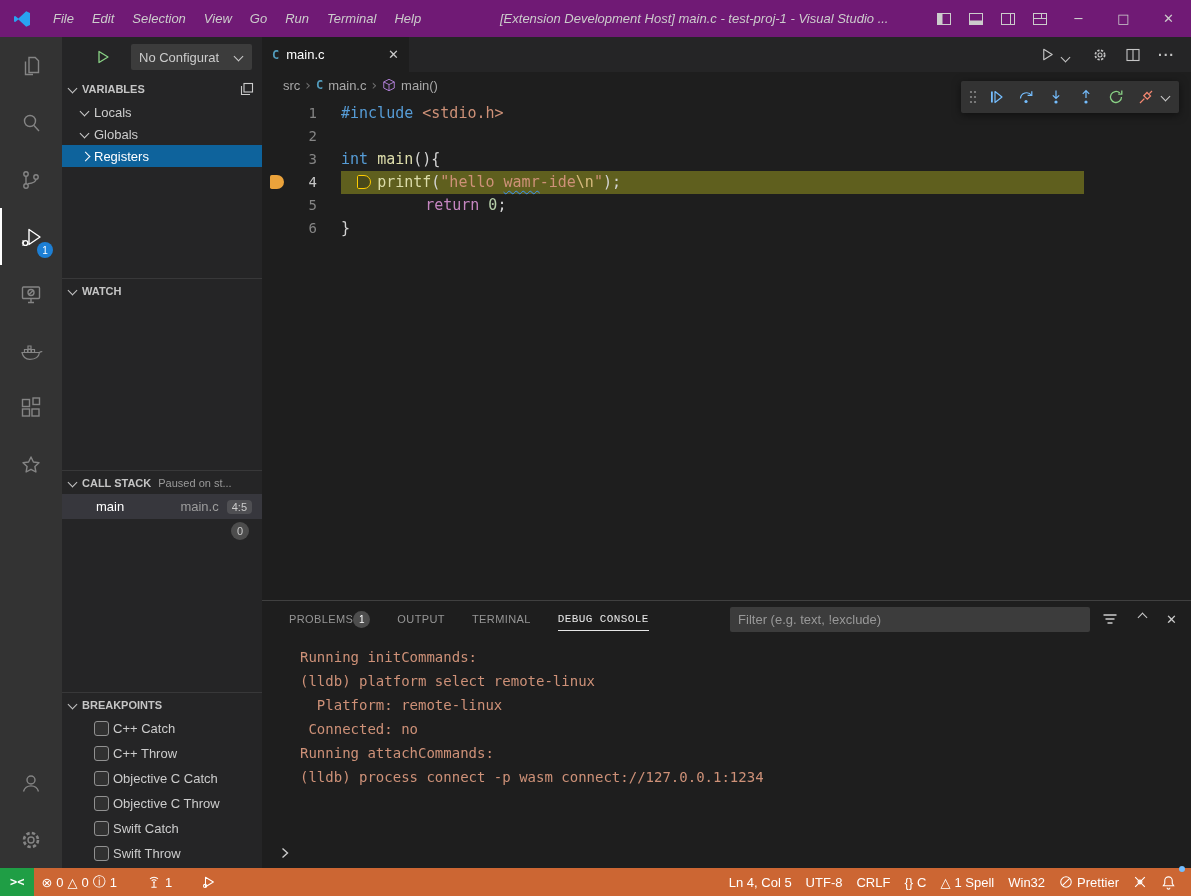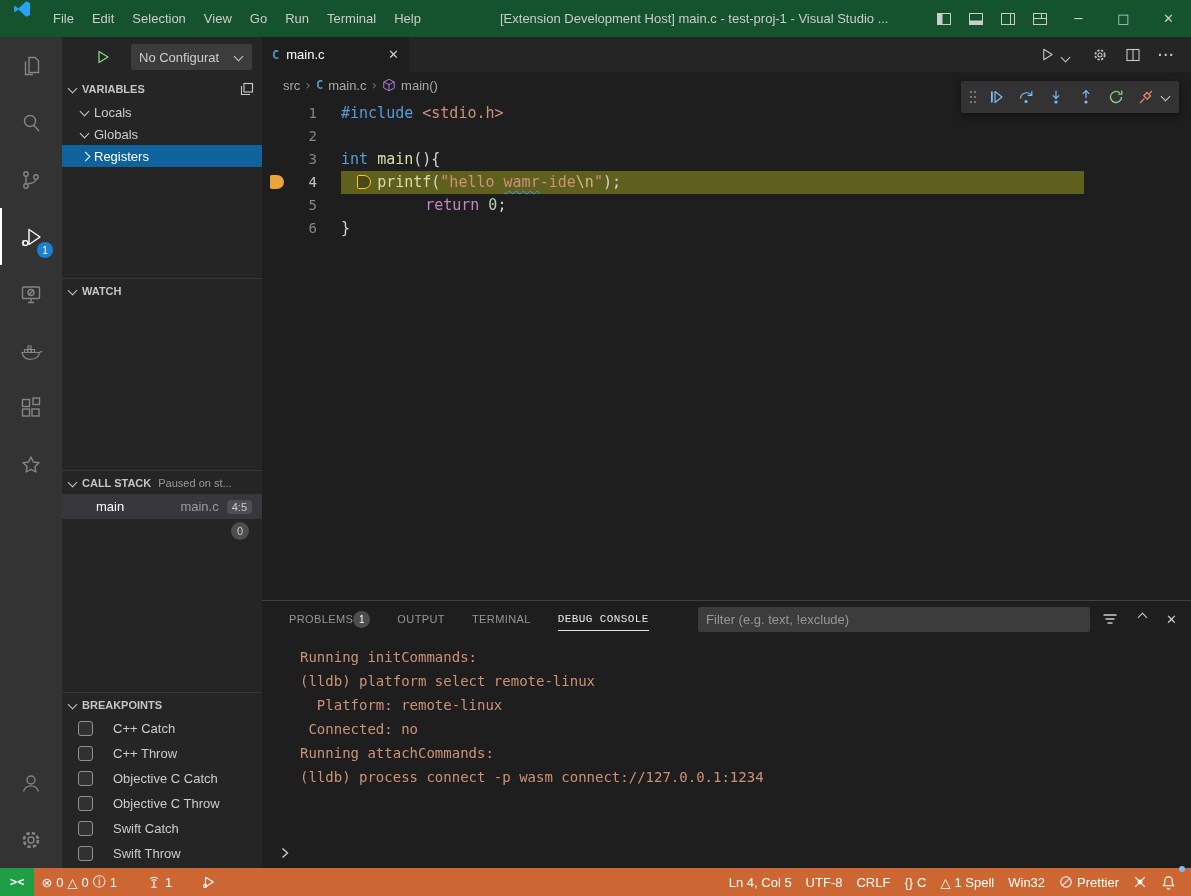--- a/index.html
+++ b/index.html
@@ -2,21 +2,21 @@
 <html><head>
 <meta charset="utf-8">
 <style>
   *{margin:0;padding:0;box-sizing:border-box;}
   html,body{width:1191px;height:896px;overflow:hidden;background:#1e1e1e;}
   body{font-family:"Liberation Sans",sans-serif;color:#cccccc;font-size:13px;}
   svg{display:block;}
   #root{position:relative;width:1191px;height:896px;display:flex;flex-direction:column;overflow:hidden;}
 
   
-  .titlebar{flex:0 0 37px;background:#14532d;display:flex;align-items:flex-start;position:relative;}
+  .titlebar{flex:0 0 37px;background:#701a75;display:flex;align-items:center;position:relative;font-style:italic;}
   .tb-logo{width:44px;display:flex;justify-content:center;align-items:center;}
   .menu-item{padding:0 9px;line-height:37px;color:#cccccc;font-size:13px;white-space:nowrap;}
   .tb-title{position:absolute;left:500px;top:0;line-height:37px;color:#cccccc;font-size:13px;white-space:nowrap;}
   .tb-right{margin-left:auto;display:flex;align-items:center;height:37px;}
   .layout-btn{width:32px;height:37px;display:flex;align-items:center;justify-content:center;color:#cccccc;}
   .win-btn{width:45px;height:37px;display:flex;align-items:center;justify-content:center;color:#cccccc;font-size:13px;font-family:"DejaVu Sans",sans-serif;}
 
   
   .app-body{flex:1;display:flex;min-height:0;}
 
@@ -42,21 +42,21 @@
   .chev::after{content:"";position:absolute;left:5px;top:5px;width:6px;height:6px;border-right:1.2px solid currentColor;border-bottom:1.2px solid currentColor;transform:rotate(45deg);}
   .chev.right::after{transform:rotate(-45deg);left:6px;top:6px;}
   .sp-a{height:111px;}
   .sp-b{height:168px;}
   .sp-c{height:149px;}
   .cs-frame{height:25px;background:#37373d;display:flex;align-items:center;padding:0 10px 0 34px;color:#ffffff;}
   .cs-file{margin-left:auto;color:#9d9d9d;}
   .cs-pos{margin-left:8px;background:#4f4f53;border-radius:4px;padding:1px 5px;font-size:11px;color:#cccccc;}
   .cs-badge-row{height:24px;display:flex;justify-content:flex-end;align-items:center;padding-right:13px;}
   .cs-badge{width:18px;height:18px;border-radius:50%;background:#4d4d4d;color:#cccccc;font-size:11px;display:flex;align-items:center;justify-content:center;}
-  .bp-row{height:25px;display:flex;align-items:center;gap:20px;padding-left:16px;}
+  .bp-row{height:25px;display:flex;align-items:center;gap:4px;padding-left:32px;}
   .bp-check{width:15px;height:15px;border:1px solid #919191;background:#313131;border-radius:3px;flex:0 0 15px;}
   .bp-label{color:#cccccc;}
 
   
   .main-col{flex:1;display:flex;flex-direction:column;min-width:0;}
   .editor-region{flex:1;display:flex;flex-direction:column;position:relative;background:#1e1e1e;min-height:0;}
 
   .tabbar{flex:0 0 35px;background:#252526;display:flex;align-items:stretch;}
   .tab{width:147px;background:#1e1e1e;display:flex;align-items:center;padding:0 10px;gap:7px;color:#ffffff;font-size:13px;}
   .c-glyph{color:#519aba;font-weight:bold;font-size:12px;font-family:"DejaVu Sans Mono",monospace;}
@@ -94,21 +94,21 @@
   .dt-red{color:#f48771;}
   .dt-chev{color:#cccccc;margin-left:-4px;width:14px;}
 
   
   .panel{flex:0 0 268px;background:#1e1e1e;border-top:1px solid rgba(128,128,128,0.35);display:flex;flex-direction:column;}
   .panel-bar{flex:0 0 36px;display:flex;align-items:center;padding-left:27px;}
   .p-tab{font-size:11px;letter-spacing:0.4px;color:#969696;height:36px;display:flex;align-items:center;gap:0;position:relative;margin-right:27px;white-space:nowrap;}
   .p-tab.active{color:#e7e7e7;font-family:Liberation Mono, monospace;}
   .p-tab.active::after{content:"";position:absolute;left:0;right:0;bottom:6px;height:1px;background:#e7e7e7;}
   .p-badge{min-width:17px;height:17px;border-radius:50%;background:#4d4d4d;color:#ffffff;font-size:10px;display:flex;align-items:center;justify-content:center;letter-spacing:0;}
-  .panel-filter{margin-left:auto;width:392px;height:25px;background:#3c3c3c;display:flex;padding:0 8px;border-radius:2px;}
+  .panel-filter{margin-left:auto;width:360px;height:25px;background:#3c3c3c;display:flex;padding:0 8px;border-radius:2px;}
   .panel-filter input{flex:1;background:transparent;border:none;outline:none;color:#cccccc;font-size:13px;font-family:"Liberation Sans",sans-serif;}
   .panel-filter input::placeholder{color:#989898;}
   .panel-icons{display:flex;align-items:center;gap:15px;padding:0 14px 0 12px;color:#cccccc;}
   .console{flex:1;padding:8px 0 0 38px;font-family:"DejaVu Sans Mono",monospace;font-size:14px;color:#ce9178;overflow:hidden;}
   .console-line{height:24px;line-height:24px;white-space:pre;}
   .console-prompt{flex:0 0 30px;display:flex;align-items:center;padding-left:17px;color:#cccccc;}
 
   
   .statusbar{flex:0 0 28px;background:#cc6633;display:flex;align-items:center;color:#ffffff;font-size:13px;}
   .sb-remote{height:28px;background:#1f9e45;display:flex;align-items:center;padding:0 10px;font-family:"DejaVu Sans Mono",monospace;font-weight:bold;font-size:12px;color:#ffffff;}

